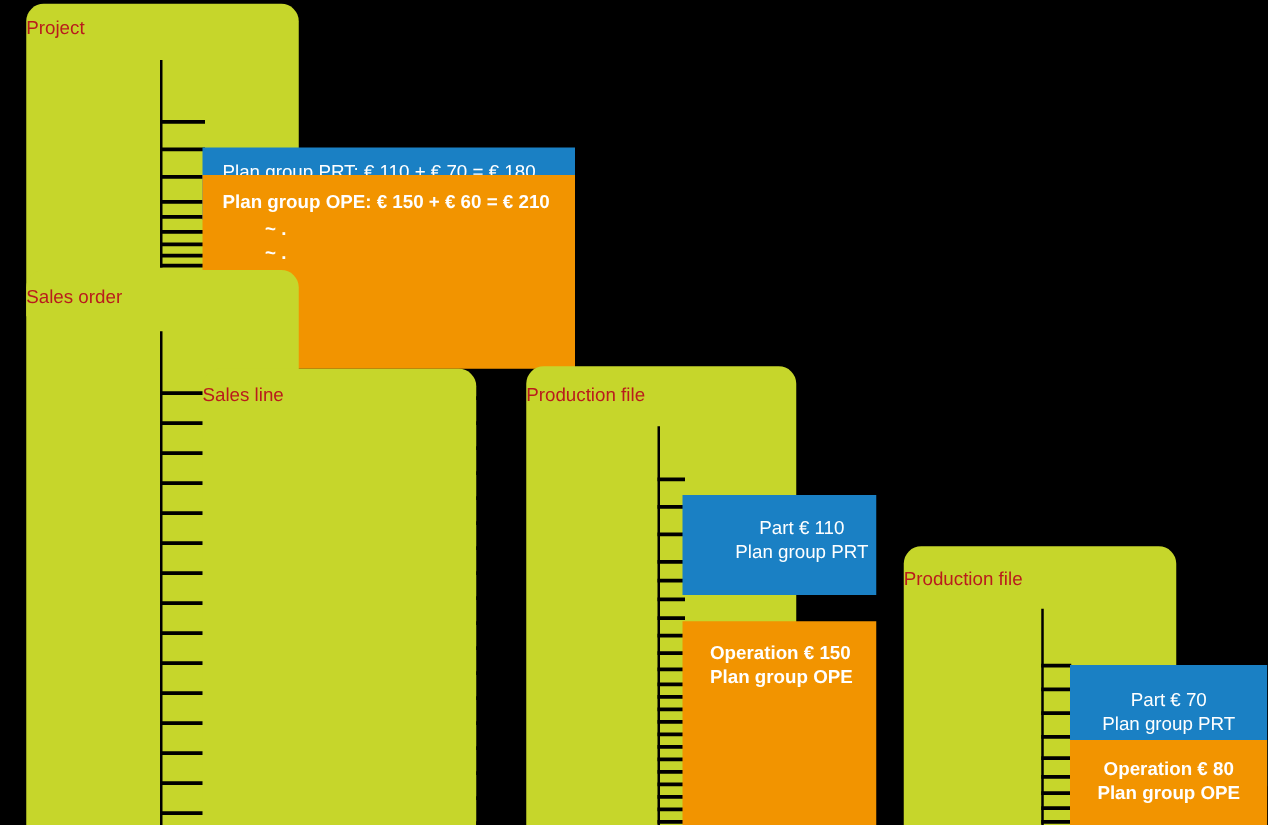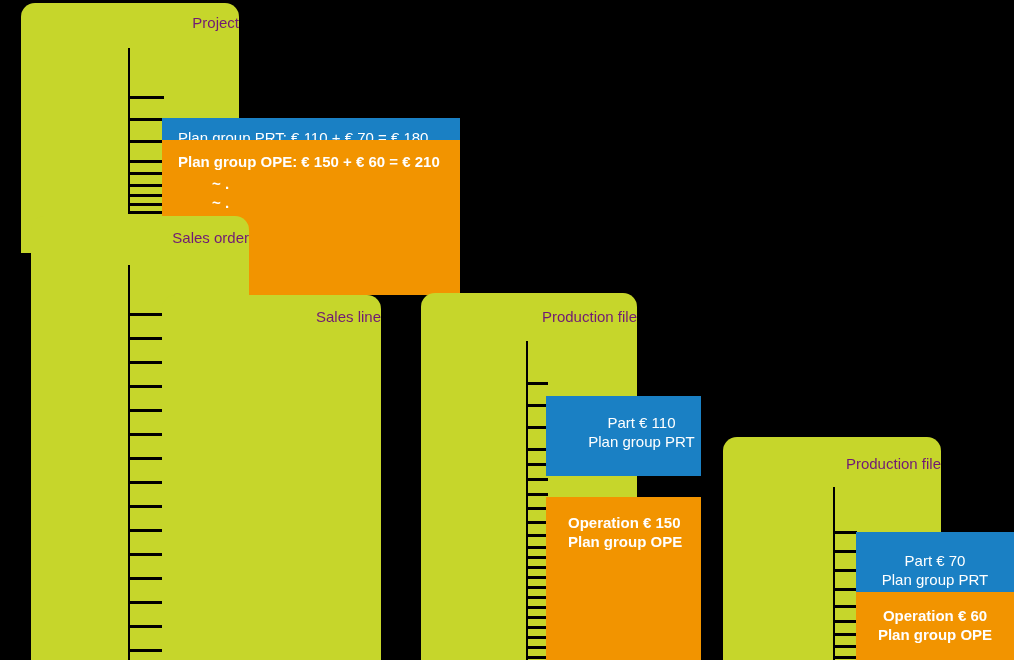--- a/index.html
+++ b/index.html
@@ -16,22 +16,22 @@
     box-sizing:border-box;
     color:#ffffff;
   }
   .green{ background:#c6d62b; border-radius:14px 14px 0 0; }
   .green-sq{ background:#c6d62b; }
   .blue{ background:#1a80c4;margin-top:36px; }
   .orange{ background:#f29400;font-weight:bold; }
   .card-title{
     position:absolute;
     left:0;right:0;
-    text-align:right;
-    color:#701a75;
+    text-align:left;
+    color:#b91c1c;
     font-size:15px;
     line-height:18px;
     white-space:nowrap;
   }
   .box-text{
     position:absolute;
     left:0;right:0;
     text-align:center;
     color:#ffffff;
     font-size:15px;
@@ -98,21 +98,21 @@
 ~   .
     .
     .
     .
     .
     .
     .
     .</div>
   </div>
 
-  <div class="card green" style="left:31px;top:216px;width:218px;height:444px;">
+  <div class="card green" style="left:21px;top:216px;width:218px;height:444px;">
     <div class="card-title" style="top:13px;">Sales order</div>
   </div>
 
   <div class="ladder" style="left:128px;top:265px;width:36px;height:395px;">
     <div class="spine"></div>
     <div class="rung" style="top:48px;width:36px;"></div>
     <div class="rung" style="top:72px;width:36px;"></div>
     <div class="rung" style="top:96px;width:36px;"></div>
     <div class="rung" style="top:120px;width:36px;"></div>
     <div class="rung" style="top:144px;width:36px;"></div>
@@ -210,17 +210,17 @@
     <div class="rung" style="top:158px;width:24px;"></div>
     <div class="rung" style="top:169px;width:24px;"></div>
   </div>
 
   <div class="card blue" style="left:856px;top:496px;width:158px;height:97px;">
     <div class="box-text" style="top:19px;">Part € 70
 Plan group PRT</div>
   </div>
 
   <div class="card orange" style="left:856px;top:592px;width:158px;height:68px;">
-    <div class="box-text" style="top:14px;">Operation € 60
+    <div class="box-text" style="top:14px;">Operation € 80
 Plan group OPE</div>
   </div>
 
 </div>
 
 </body></html>

